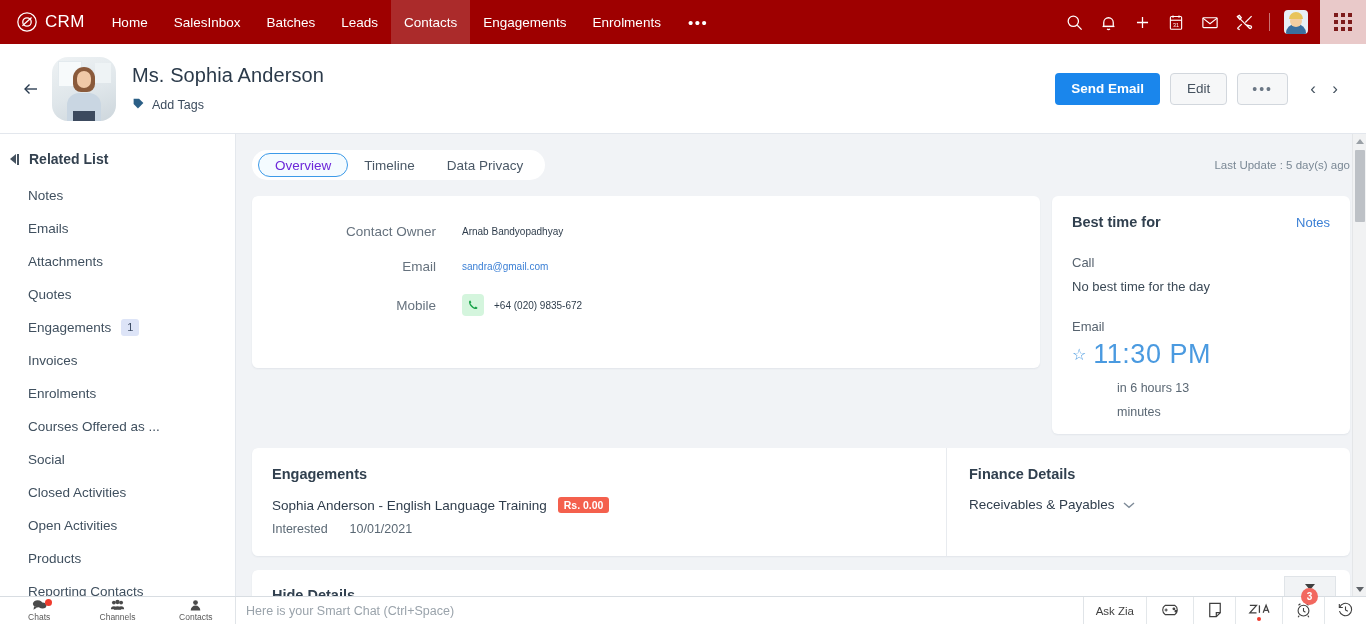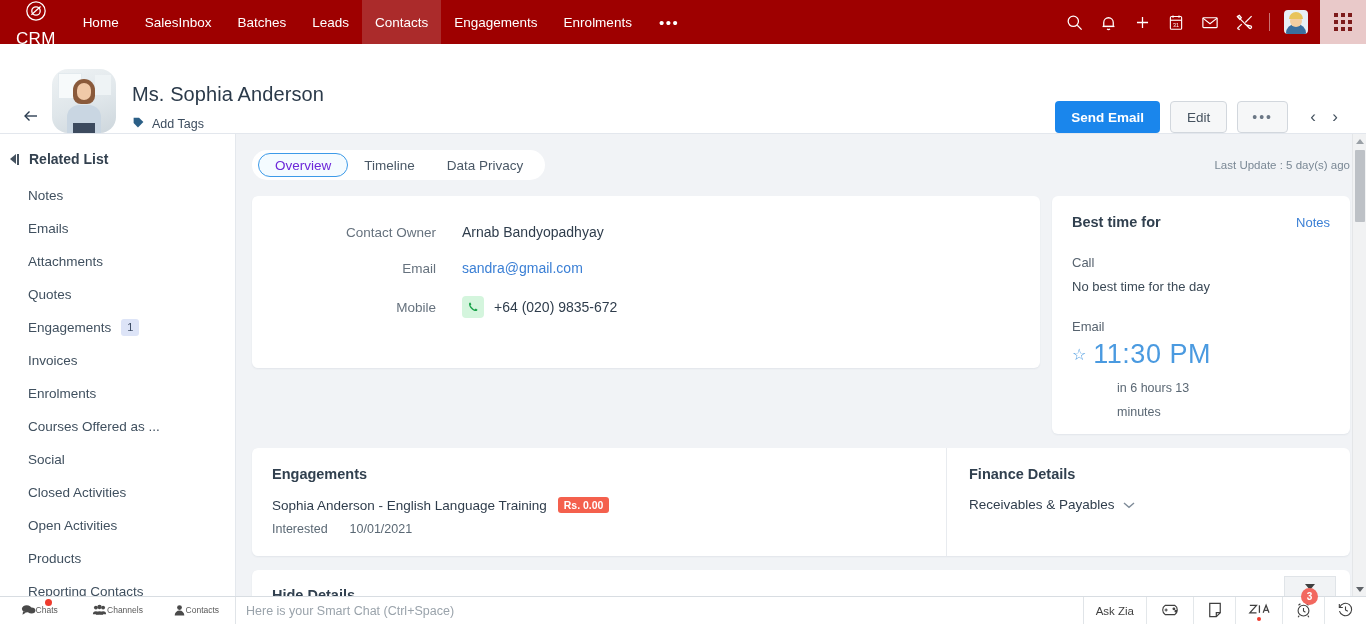--- a/index.html
+++ b/index.html
@@ -15,21 +15,20 @@
   .topnav {
     height: 44px; width: 100%;
     background: #9e0000;
     display: flex; align-items: stretch;
     color: #fff;
     position: relative;
   }
   .brand {
     display: flex; align-items: center; gap: 7px;
     padding: 0 14px 0 16px;
-    flex-direction: column;
   }
   .brand-logo { width: 22px; height: 22px; }
   .brand-text { font-size: 17px; font-weight: 400; letter-spacing: .3px; }
   .nav-items { display: flex; align-items: stretch; }
   .nav-item {
     display: flex; align-items: center;
     padding: 0 13px;
     font-size: 13.5px;
     color: #fff;
     white-space: nowrap;
@@ -57,21 +56,21 @@
   .apps-btn {
     width: 46px; align-self: stretch; background: #e9c9c9;
     display: flex; align-items: center; justify-content: center; cursor: pointer;
   }
   .apps-grid { display: grid; grid-template-columns: repeat(3, 4px); grid-gap: 3px; }
   .apps-grid i { width: 4px; height: 4px; background: #7d1a1a; display: block; }
 
   
   .rec-header {
     height: 90px; background: #fff;
-    display: flex; align-items: flex-end;
+    display: flex; align-items: center;
     padding: 0 22px 0 14px;
     border-bottom: 1px solid #e3e7ed;
   }
   .back-arrow { width: 34px; height: 34px; display:flex; align-items:center; justify-content:center; cursor:pointer; color:#27394d;}
   .rec-avatar {
     width: 64px; height: 64px; border-radius: 16px;
     margin-left: 4px; margin-right: 16px;
     overflow: hidden; position: relative;
     background: linear-gradient(160deg,#eef2f4 0%,#dfe6ea 55%,#cdd6dc 100%);
     flex: none;
@@ -142,21 +141,21 @@
     white-space: nowrap;
   }
   .tab.active { border: 1px solid #3c9ae8; color: #6d28d9; background: #f4fbff; }
   .last-update { margin-left: auto; font-size: 11.5px; color: #7a8895; }
 
   .cards-row { display: flex; gap: 12px; align-items: flex-start; }
   .card { background: #fff; border-radius: 6px; box-shadow: 0 1px 2px rgba(30,50,80,.07); }
   .card-details { flex: 1; height: 172px; padding: 28px 34px; }
   .field-row { display: flex; align-items: center; margin-bottom: 20px; }
   .field-label { width: 176px; text-align: right; padding-right: 26px; font-size: 13.5px; color: #66727e; }
-  .field-value { font-size: 14px; color: #2f3d4c; display: flex; align-items: center; gap: 10px; text-align: center;}
+  .field-value { font-size: 10px; color: #2f3d4c; display: flex; align-items: center; gap: 10px; text-align: center;}
   .field-value.link { color: #3a7fd5; cursor: pointer; }
   .phone-chip {
     width: 22px; height: 22px; border-radius: 4px; background: #d4f5dd;
     display: flex; align-items: center; justify-content: center; flex: none;
   }
 
   .card-best { width: 298px; height: 238px; padding: 18px 20px; flex: none;}
   .best-head { display: flex; align-items: flex-end; }
   .best-title { font-size: 14.5px; font-weight: 700; color: #31404f; }
   .best-today { margin-left: auto; font-size: 13px; color: #3a7fd5; cursor: pointer;}
@@ -197,21 +196,21 @@
 
   
   .botbar {
     position: absolute; left: 0; bottom: 0; width: 100%; height: 28px;
     background: #fff; border-top: 1px solid #d8dde2;
     display: flex; align-items: stretch;
     font-size: 11px;
   }
   .bb-left { width: 236px; display: flex; flex: none; border-right: 1px solid #e0e4e8;}
   .bb-tab {
-    flex: 1; display: flex; flex-direction: row; align-items: center; justify-content: center;
+    flex: 1; display: flex; flex-direction: column; align-items: center; justify-content: center;
     gap: 0px; cursor: pointer; position: relative; color: #4a4a4a;
   }
   .bb-tab .lbl { font-size: 8.5px; color: #5a5a5a; line-height: 9px;}
   .bb-dot { position: absolute; top: 2px; right: 50%; margin-right: -13px; width: 7px; height: 7px; border-radius: 50%; background: #ef3b2d;}
   .bb-chat {
     flex: 1; display: flex; align-items: center;
     padding-left: 10px; color: #9aa3ab; font-size: 12.5px;
     border-right: 1px solid #e0e4e8; cursor: text;
   }
   .bb-right { display: flex; align-items: stretch; flex: none; }

